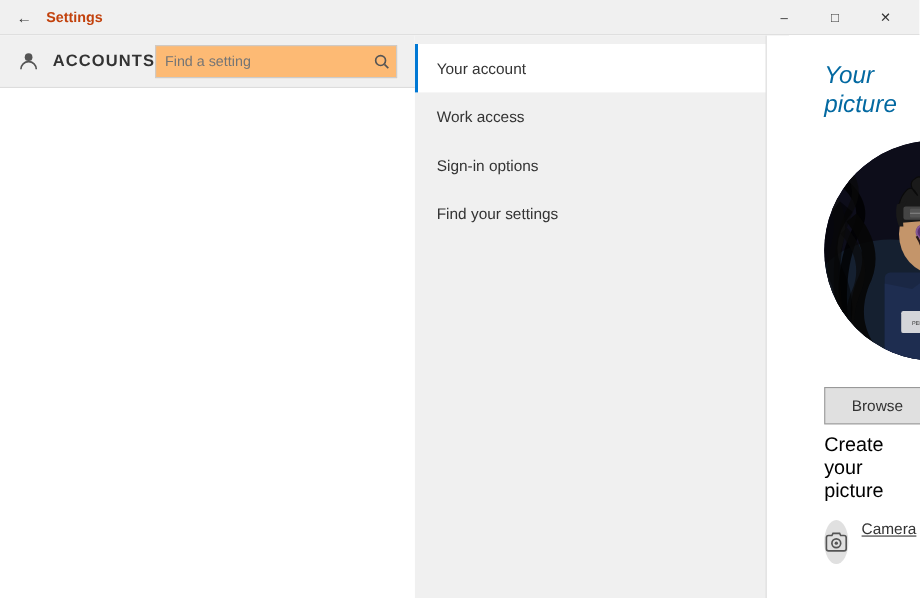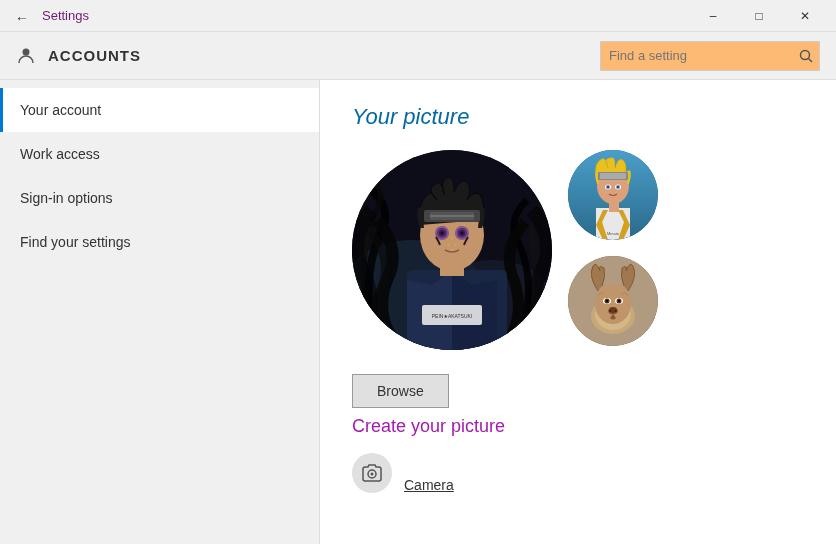--- a/index.html
+++ b/index.html
@@ -29,21 +29,22 @@
       display: flex;
       align-items: center;
       justify-content: center;
       cursor: pointer;
       font-size: 14px;
       color: #333;
     }
     .title-bar-title {
       margin-left: 6px;
       font-size: 13px;
-      color: #701a75;
+      color: #c2410c;
+      font-weight: bold;
     }
     .title-bar-controls {
       margin-left: auto;
       display: flex;
       gap: 0;
     }
     .title-bar-btn {
       width: 46px;
       height: 32px;
       display: flex;
@@ -52,21 +53,20 @@
       font-size: 12px;
       cursor: pointer;
       color: #333;
       background: transparent;
       border: none;
     }
 
     
     .app-container {
       display: flex;
-      flex-direction: column;
       flex: 1;
       overflow: hidden;
     }
 
     
     .app-header {
       background: #f0f0f0;
       height: 48px;
       display: flex;
       align-items: center;
@@ -117,20 +117,21 @@
       justify-content: center;
       color: #555;
       font-size: 14px;
     }
 
     
     .app-body {
       display: flex;
       flex: 1;
       overflow: hidden;
+      gap: 20px;
     }
 
     
     .sidebar {
       width: 320px;
       background: #f0f0f0;
       flex-shrink: 0;
       padding-top: 8px;
       border-right: 1px solid #ddd;
       overflow-y: auto;
@@ -227,28 +228,28 @@
       font-size: 14px;
       cursor: pointer;
       color: #333;
       margin-top: 4px;
       display: inline-block;
     }
 
     .section-title {
       font-size: 18px;
       font-weight: 300;
-      color: #a21caf;
+      color: #000000;
       margin-top: 8px;
       margin-bottom: 16px;
     }
 
     .camera-row {
       display: flex;
-      align-items: flex-end;
+      align-items: flex-start;
       gap: 12px;
       font-size: 14px;
       color: #333;
       text-decoration: underline;
     }
 
     .camera-icon-circle {
       width: 40px;
       height: 40px;
       border-radius: 50%;

